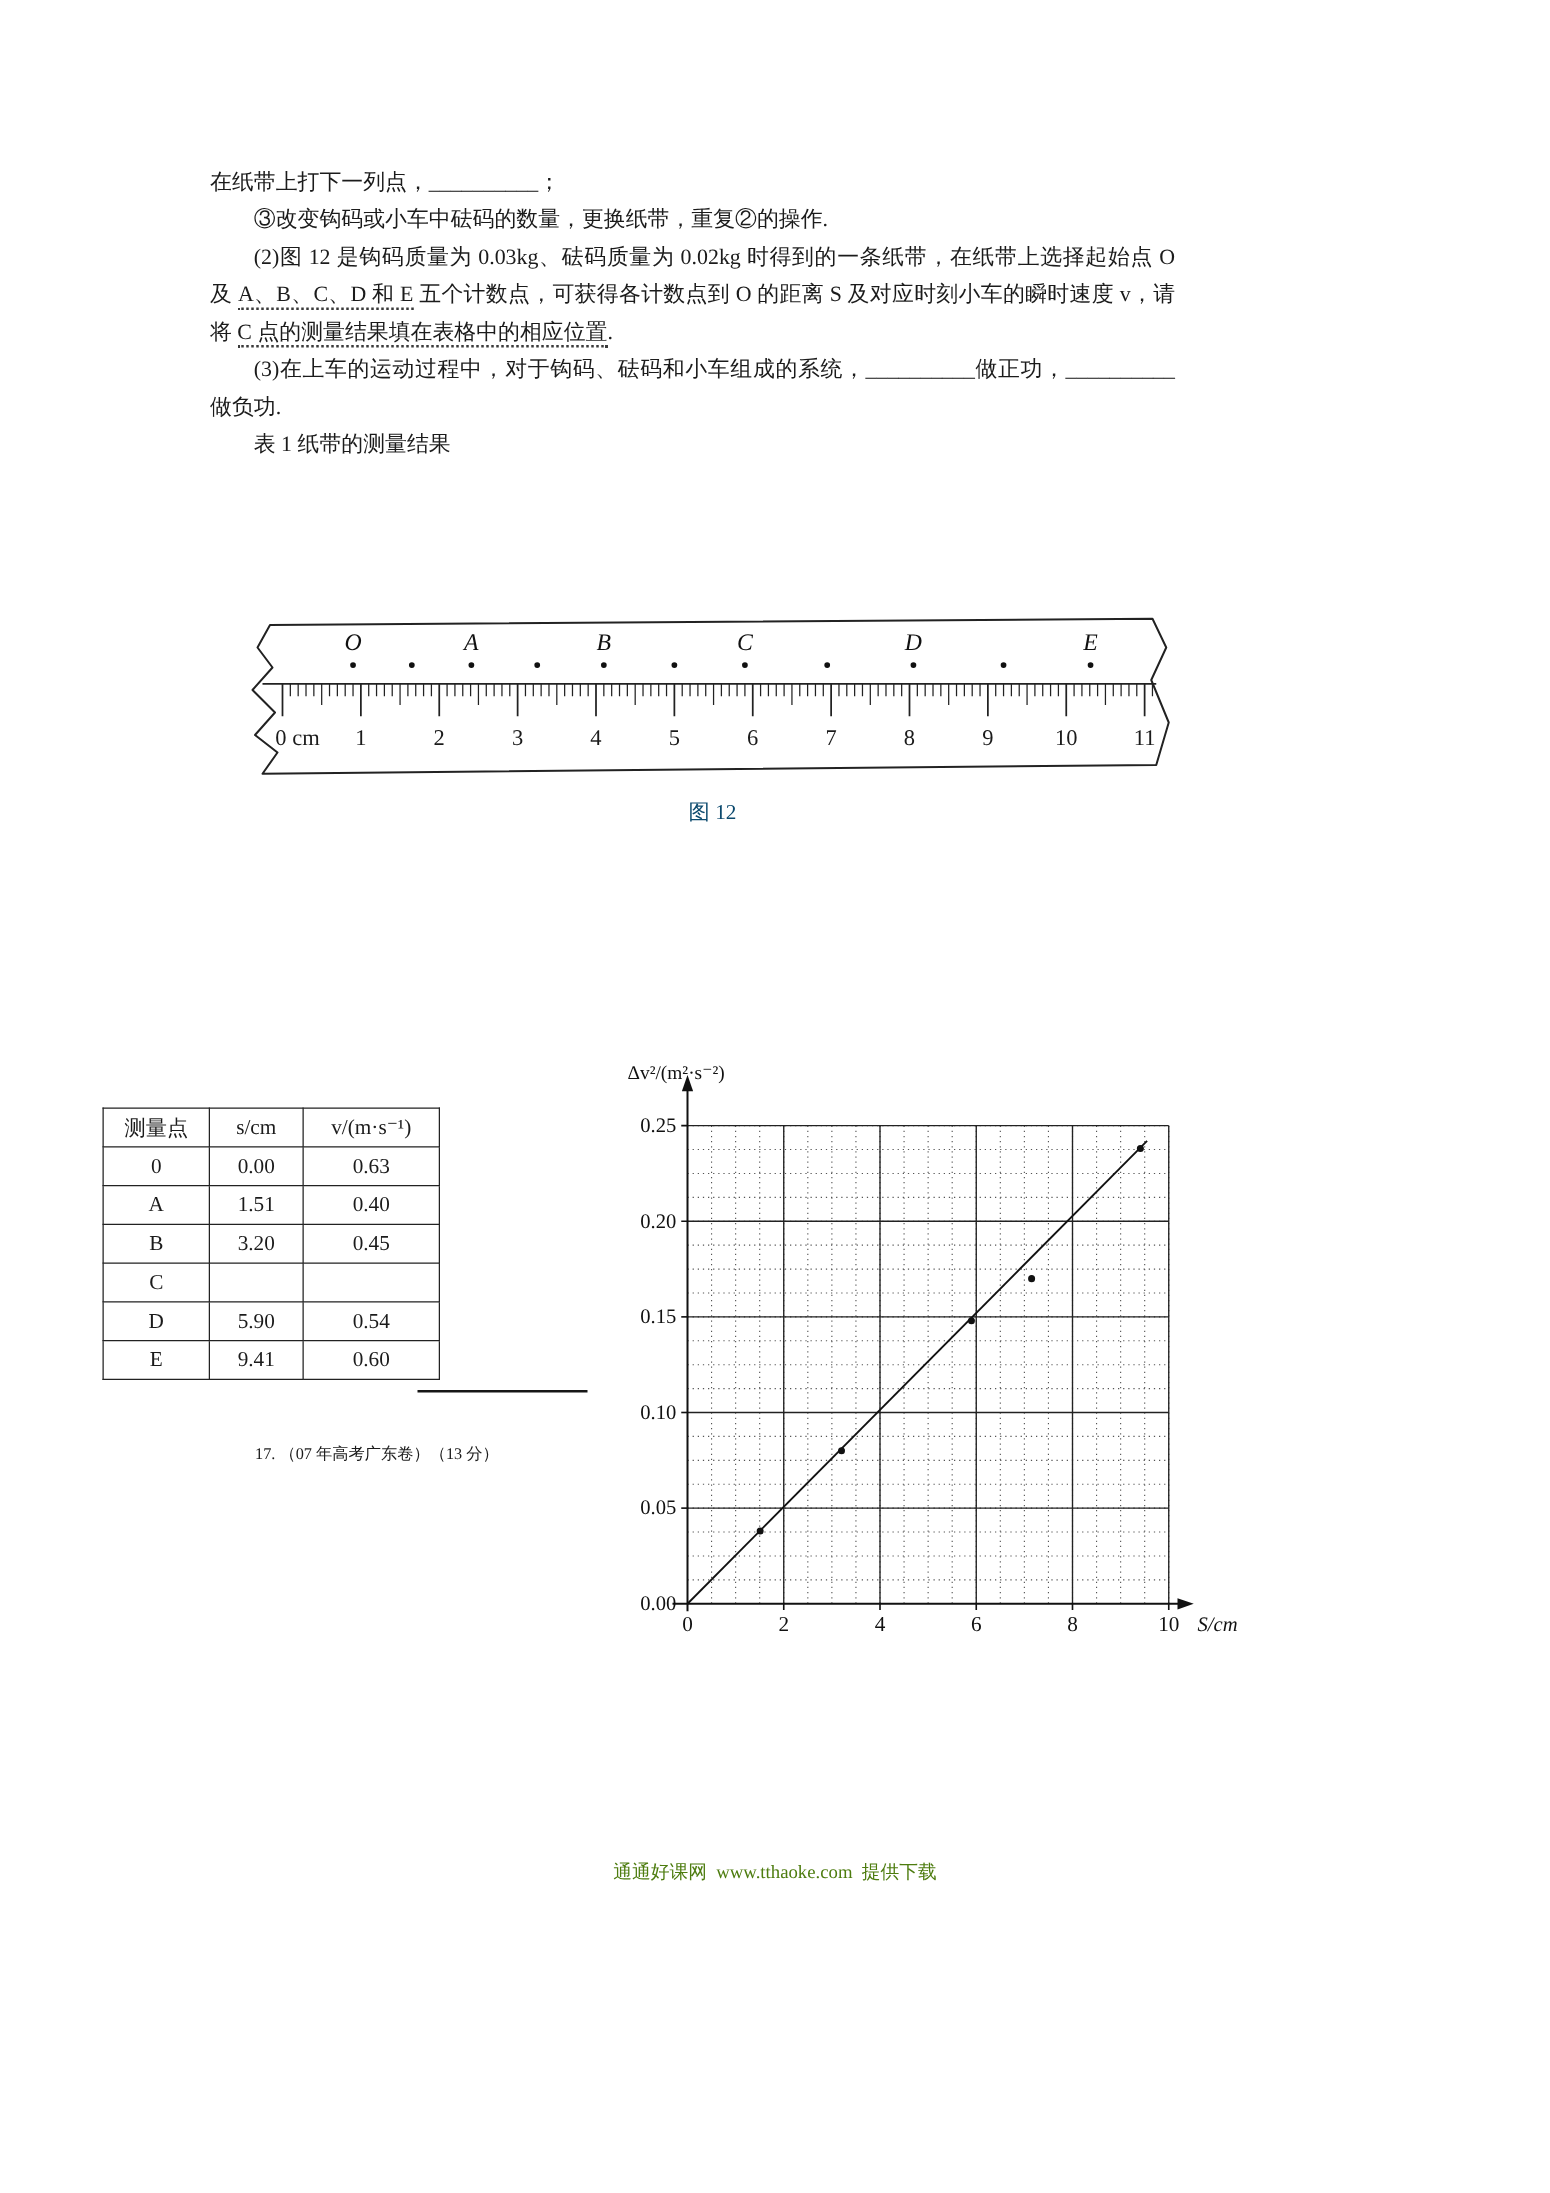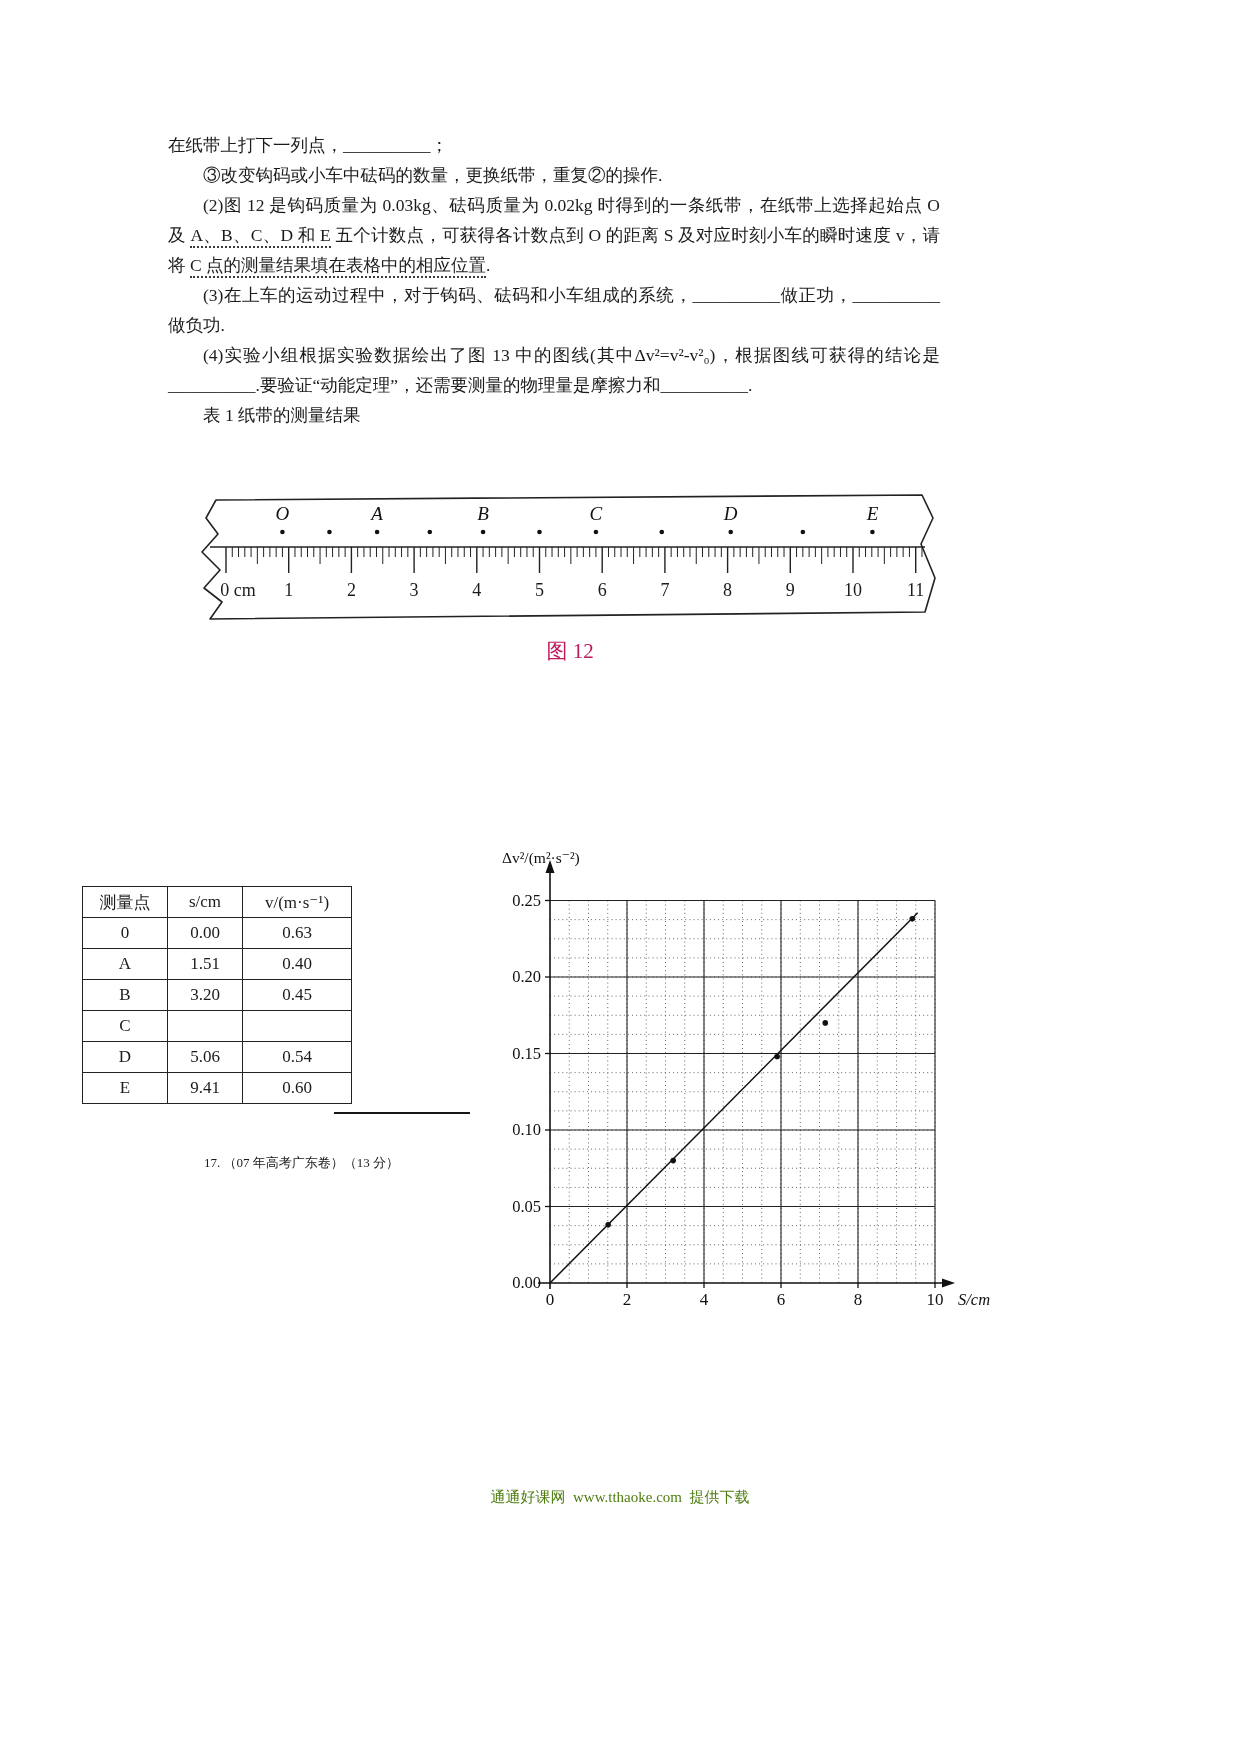--- a/index.html
+++ b/index.html
@@ -9,21 +9,21 @@
     overflow:hidden;margin:0 auto;
   }
   
   .text-block{position:absolute;left:168px;top:130px;width:772px;
     font-size:17.5px;line-height:30px;text-align:justify;}
   .text-block p{margin:0;text-indent:2em;}
   .text-block p.noindent{text-indent:0;}
   .emph{border-bottom:2px dotted #3a3a3a;padding-bottom:1px;}
   
   .ruler-fig{position:absolute;left:180px;top:492px;width:780px;margin:0;}
-  .ruler-fig figcaption{margin-top:6px;text-align:center;font-size:21px;color:#be185d;}
+  .ruler-fig figcaption{margin-top:6px;text-align:center;font-size:17px;color:#0c4a6e;}
   
   .mtable{position:absolute;left:82px;top:886px;border-collapse:collapse;font-size:17px;}
   .mtable th,.mtable td{border:1.5px solid #222;font-weight:normal;text-align:center;
     padding:2px 6px;height:26px;}
   .mtable th:nth-child(1),.mtable td:nth-child(1){width:72px;}
   .mtable th:nth-child(2),.mtable td:nth-child(2){width:62px;}
   .mtable th:nth-child(3),.mtable td:nth-child(3){width:96px;}
   
   .divider{position:absolute;left:334px;top:1112px;width:136px;height:0;border-top:2px solid #161616;}
   
@@ -39,21 +39,20 @@
 </head>
 <body>
 
 <div class="page">
 
   <section class="text-block">
     <p class="noindent">在纸带上打下一列点，__________；</p>
     <p>③改变钩码或小车中砝码的数量，更换纸带，重复②的操作.</p>
     <p><span>(2)图 12 是钩码质量为 0.03kg、砝码质量为 0.02kg 时得到的一条纸带，在纸带上选择起始点 O 及 </span><span class="emph">A、B、C、D 和 E</span><span> 五个计数点，可获得各计数点到 O 的距离 S 及对应时刻小车的瞬时速度 v，请将 </span><span class="emph">C 点的测量结果填在表格中的相应位置</span><span>.</span></p>
     <p>(3)在上车的运动过程中，对于钩码、砝码和小车组成的系统，__________做正功，__________做负功.</p>
-    <p>(4)实验小组根据实验数据绘出了图 13 中的图线(其中Δv²=v²-v²₀)，根据图线可获得的结论是__________.要验证“动能定理”，还需要测量的物理量是摩擦力和__________.</p>
     <p>表 1 纸带的测量结果</p>
   </section>
 
   <figure class="ruler-fig">
     <svg id="ruler-svg" width="780" height="135" viewBox="0 0 780 135">
         <path d="M 36,8 L 742,3 L 753,26 L 741,52 L 755,86 L 745,120 L 30,127 L 42,110 L 24,96 L 40,78 L 22,60 L 38,42 L 26,26 Z" fill="#ffffff" stroke="#222" stroke-width="1.6" stroke-linejoin="round"></path>
         <line x1="30" y1="55" x2="745" y2="55" stroke="#222" stroke-width="1.4"></line>
         <line x1="46" y1="55" x2="46" y2="81" stroke="#222" stroke-width="1.4"></line>
         <line x1="52.27" y1="55" x2="52.27" y2="65" stroke="#222" stroke-width="1"></line>
         <line x1="58.54" y1="55" x2="58.54" y2="65" stroke="#222" stroke-width="1"></line>
@@ -223,21 +222,21 @@
         <td>3.20</td>
         <td>0.45</td>
       </tr>
       <tr>
         <td>C</td>
         <td></td>
         <td></td>
       </tr>
       <tr>
         <td>D</td>
-        <td>5.06</td>
+        <td>5.90</td>
         <td>0.54</td>
       </tr>
       <tr>
         <td>E</td>
         <td>9.41</td>
         <td>0.60</td>
       </tr>
     </tbody>
   </table>
 

